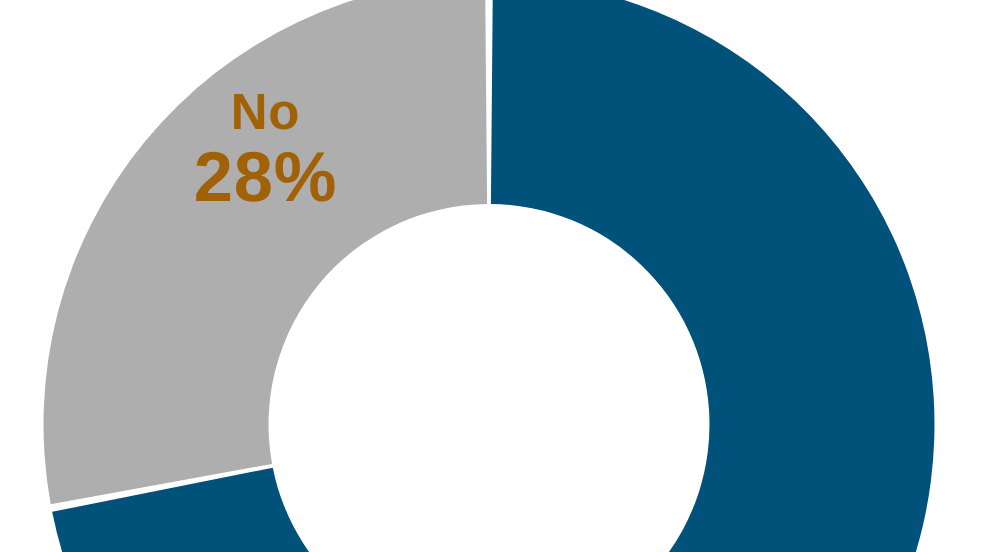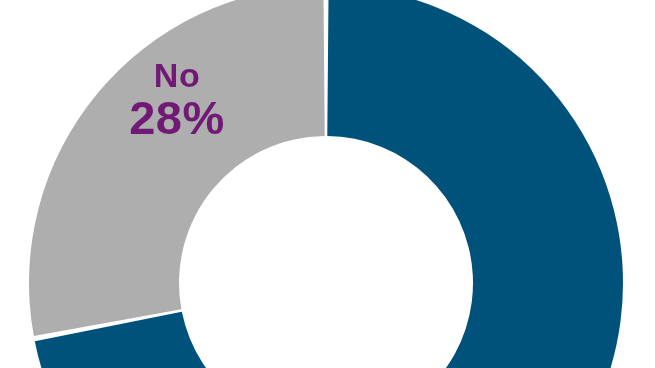--- a/index.html
+++ b/index.html
@@ -20,21 +20,21 @@
   #donut-svg {
     position: absolute;
     left: 0;
     top: 0;
     width: 655px;
     height: 368px;
     display: block;
   }
   .slice-label {
     position: absolute;
-    color: #701a75;
+    color: #a16207;
     font-family: "Liberation Sans", sans-serif;
     font-weight: bold;
     text-align: center;
     line-height: 1.0;
     white-space: nowrap;
     user-select: none;
   }
   #label-no-group {
     left: 77px;
     top: 58px;

